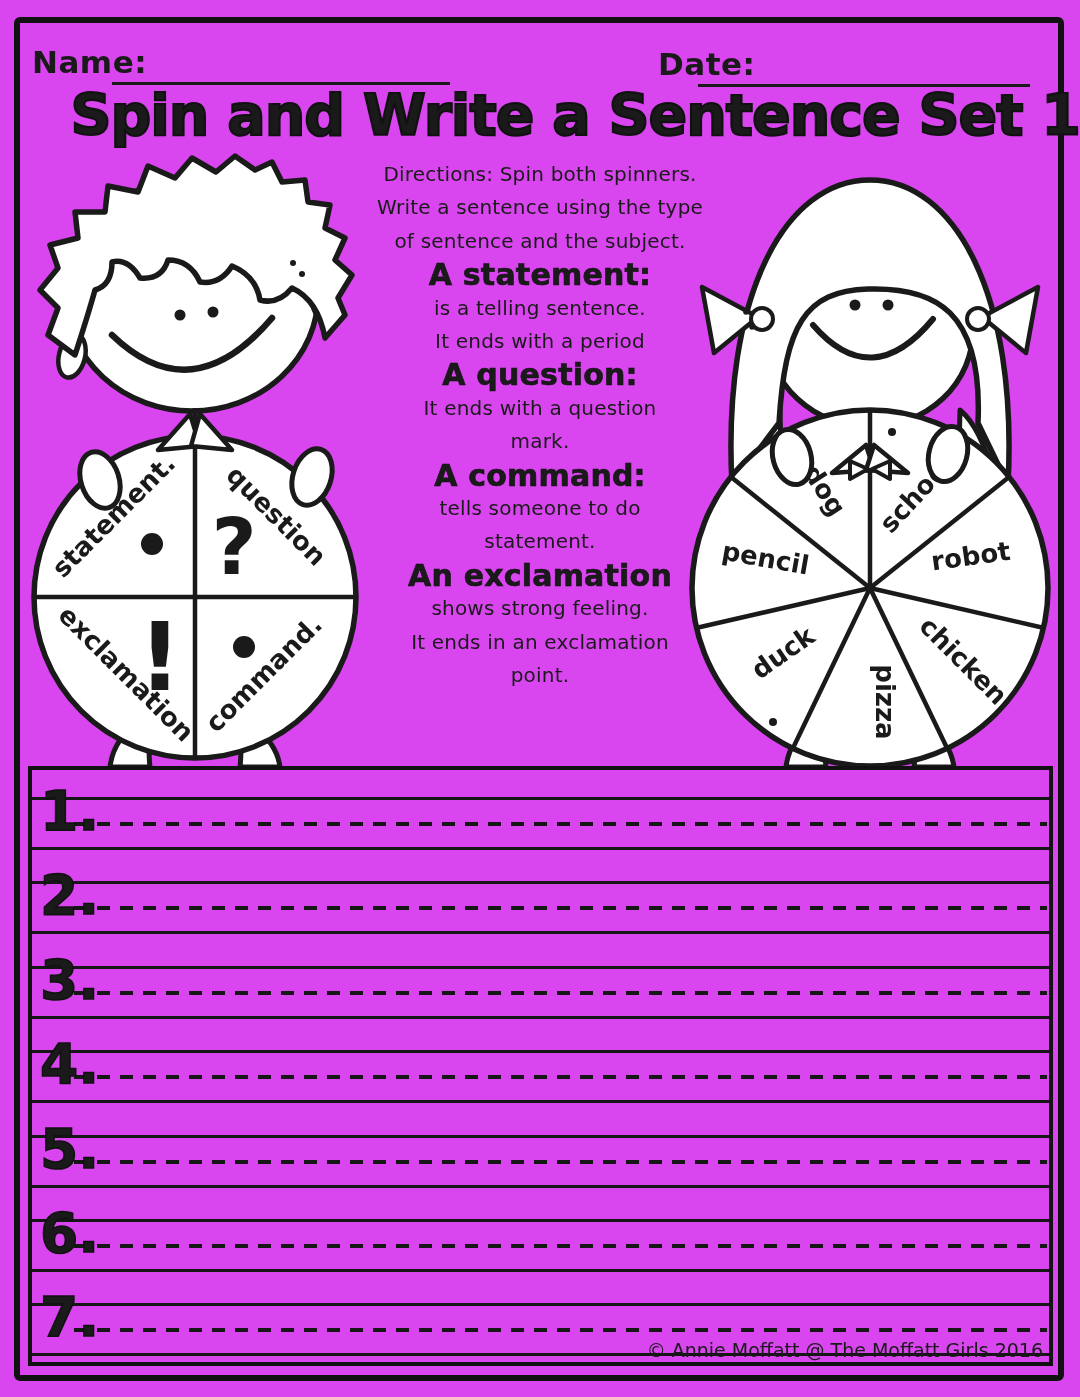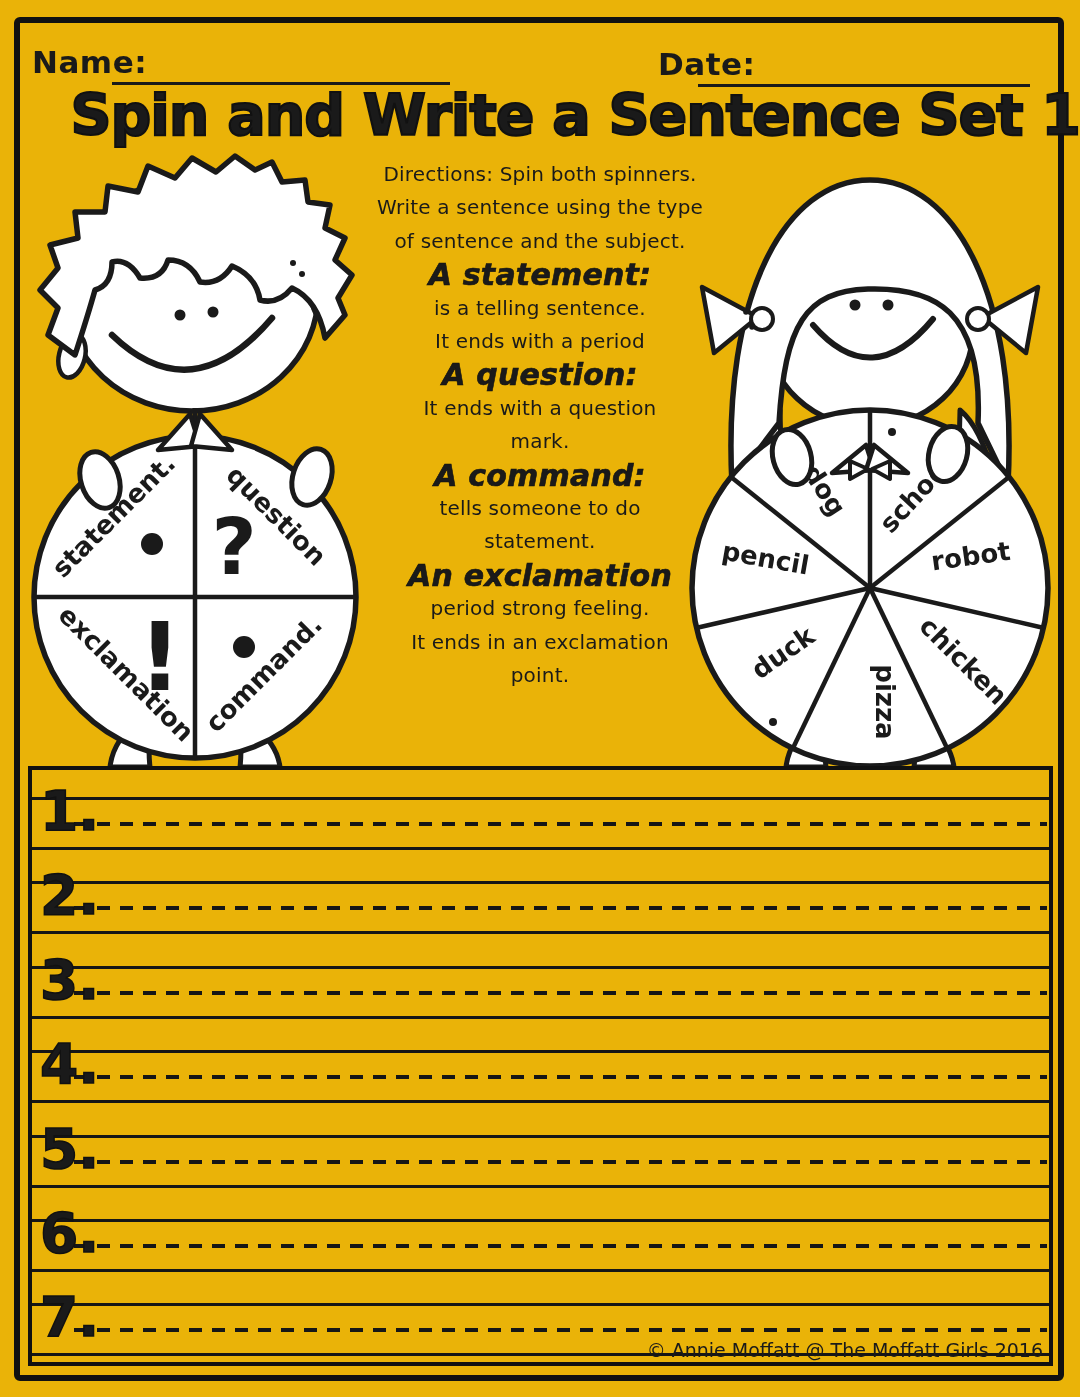--- a/index.html
+++ b/index.html
@@ -1,26 +1,26 @@
 <!DOCTYPE html>
 <html><head>
 <meta charset="utf-8">
 <style>
   html,body{margin:0;padding:0;background:#e8e8e8;}
-  .page{position:relative;width:1080px;height:1397px;background:#eab308;overflow:hidden;
+  .page{position:relative;width:1080px;height:1397px;background:#d946ef;overflow:hidden;
         font-family:"DejaVu Sans",sans-serif;color:#1a1a1a;}
   .pageborder{position:absolute;left:14px;top:17px;width:1038px;height:1352px;
         border:6px solid #111;border-radius:6px;}
   .hdr-label{position:absolute;font-size:31px;font-weight:600;letter-spacing:0.5px;}
   .uline{position:absolute;height:3px;background:#1a1a1a;}
   .title{position:absolute;left:0;right:0;top:82px;text-align:right;white-space:nowrap;
         font-size:57px;font-weight:bold;letter-spacing:-1px;padding-left:8px;-webkit-text-stroke:2.2px #111;}
   .instr-wrap{position:absolute;left:250px;width:580px;top:158px;text-align:center;}
   .instr{font-size:20px;line-height:33.4px;letter-spacing:0.2px;}
-  .instr.b{font-weight:bold;font-size:30px;font-style:italic;-webkit-text-stroke:0.6px #111;}
+  .instr.b{font-weight:bold;font-size:30px;-webkit-text-stroke:0.6px #111;}
   .figure{position:absolute;}
   svg .s{fill:#ffffff;stroke:#1a1a1a;stroke-linecap:round;stroke-linejoin:round;}
   svg .ink{fill:#1a1a1a;stroke:none;}
   svg .wl{font-family:"DejaVu Sans",sans-serif;font-size:26px;font-weight:600;
         fill:#1a1a1a;stroke:none;}
   svg .sym{font-family:"DejaVu Sans",sans-serif;font-weight:800;fill:#1a1a1a;stroke:none;}
   .wbox{position:absolute;left:28px;top:766px;width:1017px;height:592px;border:4px solid #111;}
   .wrow{position:absolute;left:0;right:0;height:54px;}
   .ln{position:absolute;left:0;right:0;height:3px;background:#161616;}
   .ln.dash{left:42px;right:2px;height:4px;background:repeating-linear-gradient(90deg,#161616 0 13px,transparent 13px 23px);}
@@ -49,21 +49,21 @@
     <div class="instr b">A statement:</div>
     <div class="instr">is a telling sentence.</div>
     <div class="instr">It ends with a period</div>
     <div class="instr b">A question:</div>
     <div class="instr">It ends with a question</div>
     <div class="instr">mark.</div>
     <div class="instr b">A command:</div>
     <div class="instr">tells someone to do</div>
     <div class="instr">statement.</div>
     <div class="instr b">An exclamation</div>
-    <div class="instr">period strong feeling.</div>
+    <div class="instr">shows strong feeling.</div>
     <div class="instr">It ends in an exclamation</div>
     <div class="instr">point.</div>
   </div>
 
   <svg class="figure" style="left:20px;top:150px;" width="360" height="630" viewBox="0 0 360 630">
 
     <path class="s" stroke-width="5" d="M 118,572 C 100,585 92,600 90,617 L 130,617 C 128,600 130,585 134,575 Z"></path>
     <path class="s" stroke-width="5" d="M 232,575 C 250,588 258,602 260,617 L 220,617 C 222,600 220,585 216,575 Z"></path>
 
     <ellipse class="s" stroke-width="5.5" cx="172" cy="145" rx="126" ry="116"></ellipse>

